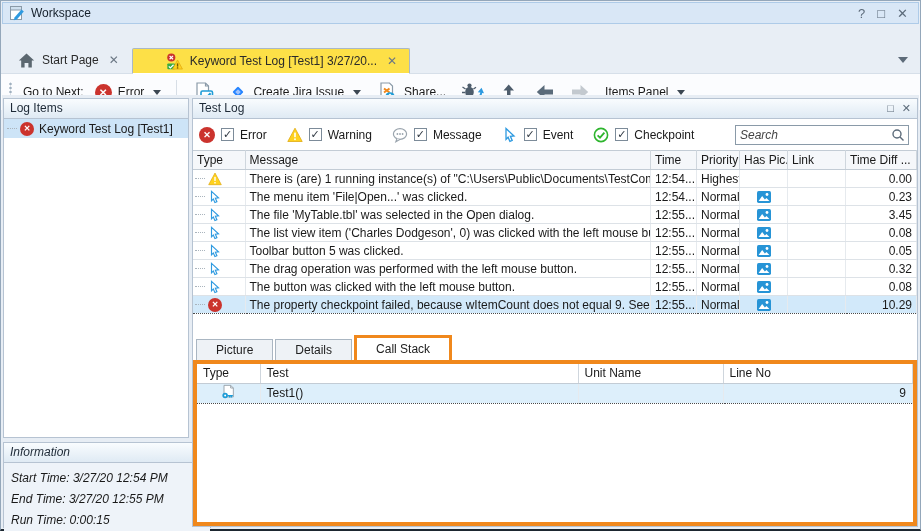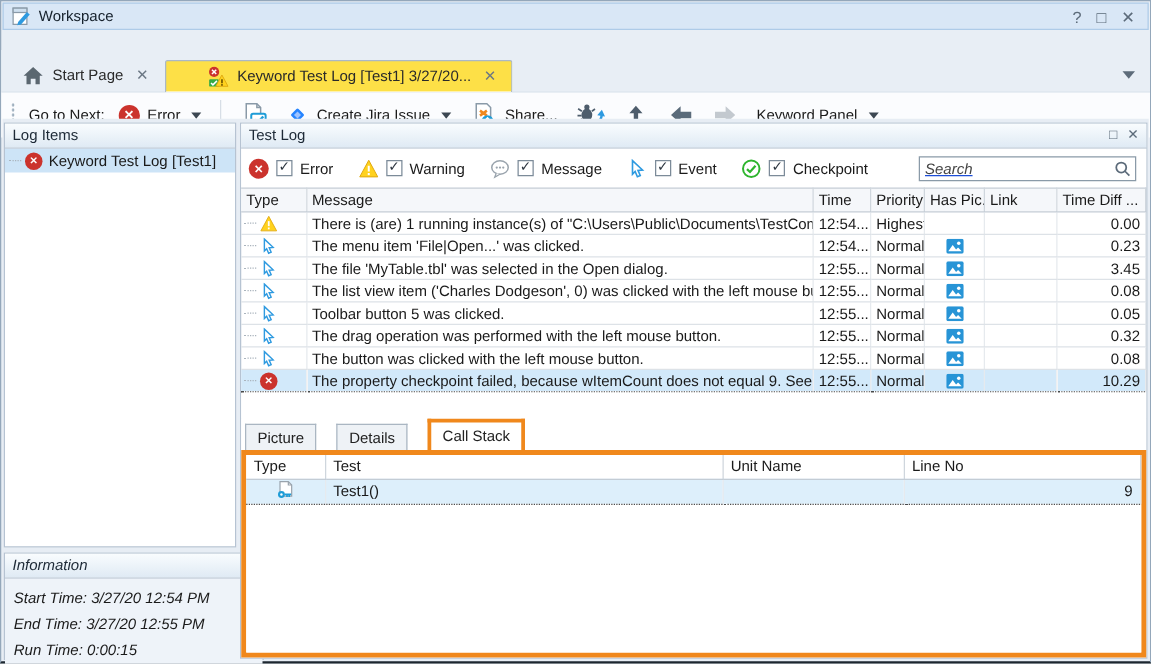--- a/index.html
+++ b/index.html
@@ -65,21 +65,21 @@
   
   .filterbar { height:31px; display:flex; align-items:center; padding:0 6px; gap:6px; background:#fff; }
   .fgroup { display:flex; align-items:center; gap:6px; margin-right:14px; }
   .cb { width:13px; height:13px; border:1px solid #7c8b99; background:#fff; font-size:11px;
     line-height:11px; text-align:center; color:#2d3640; }
   .cb::after { content:"✓"; }
   .fic { width:16px; height:16px; }
   .searchbox { margin-left:auto; margin-right:2px; width:174px; height:20px; border:1px solid #8a9aa8;
     display:flex; align-items:center; background:#fff; }
   .searchbox input { flex:1; border:0; outline:0; font:italic 12px "Liberation Sans",sans-serif;
-    padding:0 4px; color:#1d4ed8; min-width:0;text-decoration:underline; }
+    padding:0 4px; color:#1d4ed8; min-width:0; }
   .searchbox input::placeholder { color:#444; font-style:italic; }
   .searchbox svg { margin-right:3px; }
 
   
   table.log { width:100%; border-collapse:collapse; table-layout:fixed; }
   table.log col.c-type{width:52px;} table.log col.c-time{width:46px;}
   table.log col.c-pri{width:43px;} table.log col.c-pic{width:48px;}
   table.log col.c-link{width:58px;} table.log col.c-diff{width:71px;}
   table.log th { height:19px; font-weight:normal; text-align:left; padding:0 4px;
     background:#f5f7fa; border-top:1px solid #c3ccd5; border-bottom:1px solid #c3ccd5;
@@ -90,22 +90,22 @@
   td.tcell .cellflex { display:flex; align-items:center; }
   td.num { text-align:right; }
   td.picc { text-align:center; }
   tr.selected td { background:#d2e9fa; border-top:1px dotted #4a4a4a; border-bottom:1px dotted #4a4a4a; }
   .rowic { width:14px; height:14px; flex:0 0 auto; }
   .pic-ic { display:inline-block; width:14px; height:12px; vertical-align:middle; }
   .log-filler { flex:1 1 auto; background:#fff; min-height:10px; }
 
   
   .bt-tabs { height:25px; background:#fff; display:flex; align-items:flex-end; padding-left:3px; }
-  .btab { height:21px; display:flex; align-items:center; padding:0 9px; background:#eef2f6;
-    border:1px solid #aab6c2; border-bottom:none; margin-right:16px; color:#222; }
+  .btab { height:21px; display:flex; align-items:center; padding:0 19px; background:#eef2f6;
+    border:1px solid #aab6c2; border-bottom:none; margin-right:2px; color:#222; }
   .btab.active { height:25px; background:#fff; border:3px solid #f0881c; border-bottom:none; z-index:3; }
   .orange-panel { height:166px; border:4px solid #f0881c; background:#fff; margin:0; flex:0 0 auto;
     display:flex; flex-direction:column; }
   table.stack { width:100%; border-collapse:collapse; table-layout:fixed; }
   table.stack col.s-type{width:63px;} table.stack col.s-test{width:318px;} table.stack col.s-unit{width:145px;}
   table.stack th { height:19px; font-weight:normal; text-align:left; padding:0 6px; background:#fff;
     border-bottom:1px solid #c3ccd5; border-right:1px solid #cfd6dd; }
   table.stack td { height:18px; padding:0 6px; border-right:1px solid #e6eaee;
     background:#ddeffb; border-top:1px dotted #4a4a4a; border-bottom:1px dotted #4a4a4a; }
   table.stack td.num { text-align:right; }
@@ -205,21 +205,21 @@
       <svg width="20" height="20" viewBox="0 0 20 20">
         <path d="M9.5 3 L1.8 10 L9.5 17 V12.6 H18 V7.4 H9.5 Z" fill="#5a6b7a"></path>
       </svg>
     </span>
     <span class="tb-btn">
       <svg width="20" height="20" viewBox="0 0 20 20">
         <path d="M10.5 3 L18.2 10 L10.5 17 V12.6 H2 V7.4 H10.5 Z" fill="#c3c9cf"></path>
       </svg>
     </span>
     <span class="tb-btn">
-      <span><span>Keyword </span><u>P</u><span>anel</span></span>
+      <span><span>Items </span><u>P</u><span>anel</span></span>
       <span class="caret"></span>
     </span>
   </div>
 
   <div class="workarea">
 
     <div class="panel" id="logitems">
       <div class="panel-hd">
         <span>Log Items</span>
       </div>

